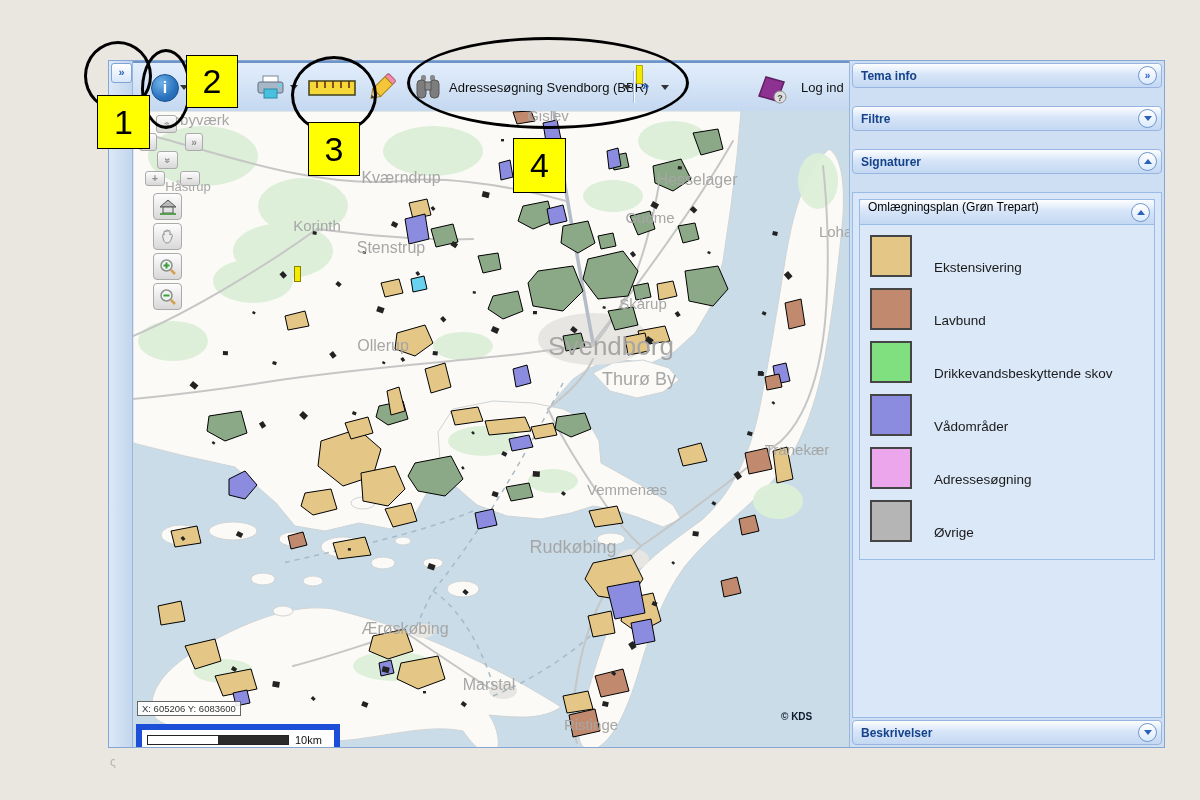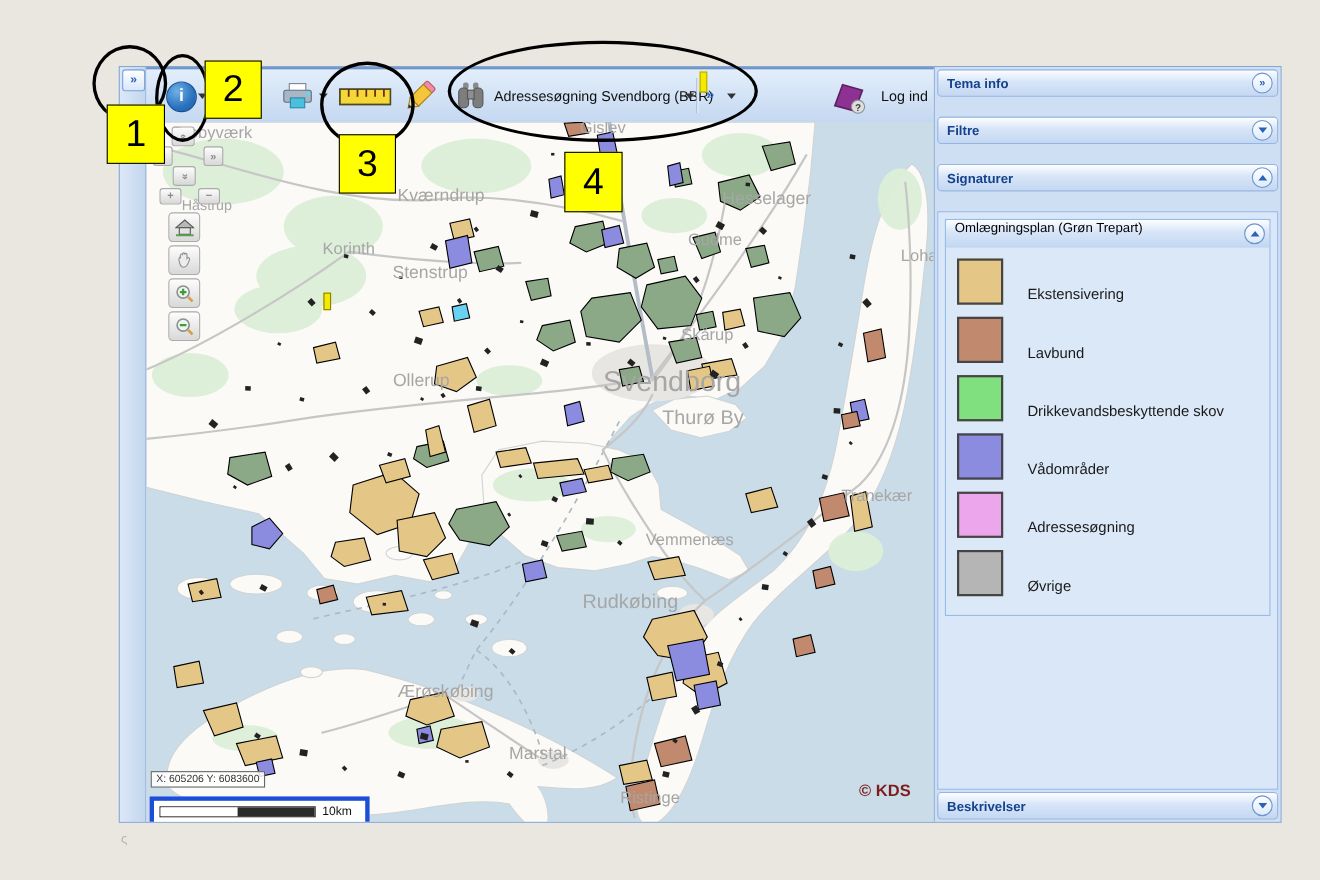--- a/index.html
+++ b/index.html
@@ -41,27 +41,27 @@
 
   
   .navbtn{position:absolute;background:linear-gradient(#fdfdfd,#d8d8d8);border:1px solid #ababab;
     border-radius:3px;color:#8a8a8a;font-size:10px;font-weight:bold;display:flex;align-items:center;justify-content:center;cursor:pointer;}
   .rot-up{transform:rotate(-90deg);display:inline-block;}
   .rot-down{transform:rotate(90deg);display:inline-block;}
   .bigbtn{width:27px;height:25px;border-radius:4px;}
 
   .coordbox{position:absolute;left:4px;top:590px;padding:1px 4px;background:rgba(255,255,255,.88);
     border:1px solid #666;font-size:9.5px;color:#333;white-space:nowrap;}
-  .scalebar{position:absolute;left:3px;top:613px;width:192px;height:20px;background:#fff;border:4px solid #1d4ed8;
+  .scalebar{position:absolute;left:3px;top:613px;width:192px;height:20px;background:#fff;border:6px solid #1d4ed8;
     display:flex;align-items:center;}
   .scale-track{display:flex;margin-left:5px;height:8px;width:140px;border:1px solid #222;}
   .scale-w{width:70px;background:#fff;}
   .scale-b{width:70px;background:#2b2b2b;}
   .scale-label{font-size:11px;color:#111;margin-left:6px;}
-  .copyright{position:absolute;left:648px;top:600px;color:#7f1d1d;font-weight:bold;font-size:15px;}
+  .copyright{position:absolute;left:648px;top:600px;color:#0f172a;font-weight:bold;font-size:10px;}
 
   
   .sidebar{position:absolute;left:740px;top:0;width:315px;height:686px;background:#cfdff3;
     border-left:1px solid #9ab6dd;display:flex;flex-direction:column;padding:2px;box-sizing:border-box;}
   .panel-h{position:relative;height:23px;margin-bottom:18px;border:1px solid #98b5e2;border-radius:4px;
     background:linear-gradient(#fdfeff,#d7e5f8 45%,#c4d8f2);display:flex;align-items:center;flex:none;cursor:pointer;}
   .panel-h .ph-label{color:#15428b;font-weight:bold;font-size:12px;margin-left:8px;}
   .ph-btn{position:absolute;right:4px;top:2px;width:17px;height:17px;border-radius:50%;
     background:linear-gradient(#ffffff,#dcebfd);border:1px solid #6f96cc;display:flex;align-items:center;justify-content:center;cursor:pointer;}
   .ph-btn .gly{color:#2a62b8;font-weight:bold;font-size:10px;line-height:1;}

